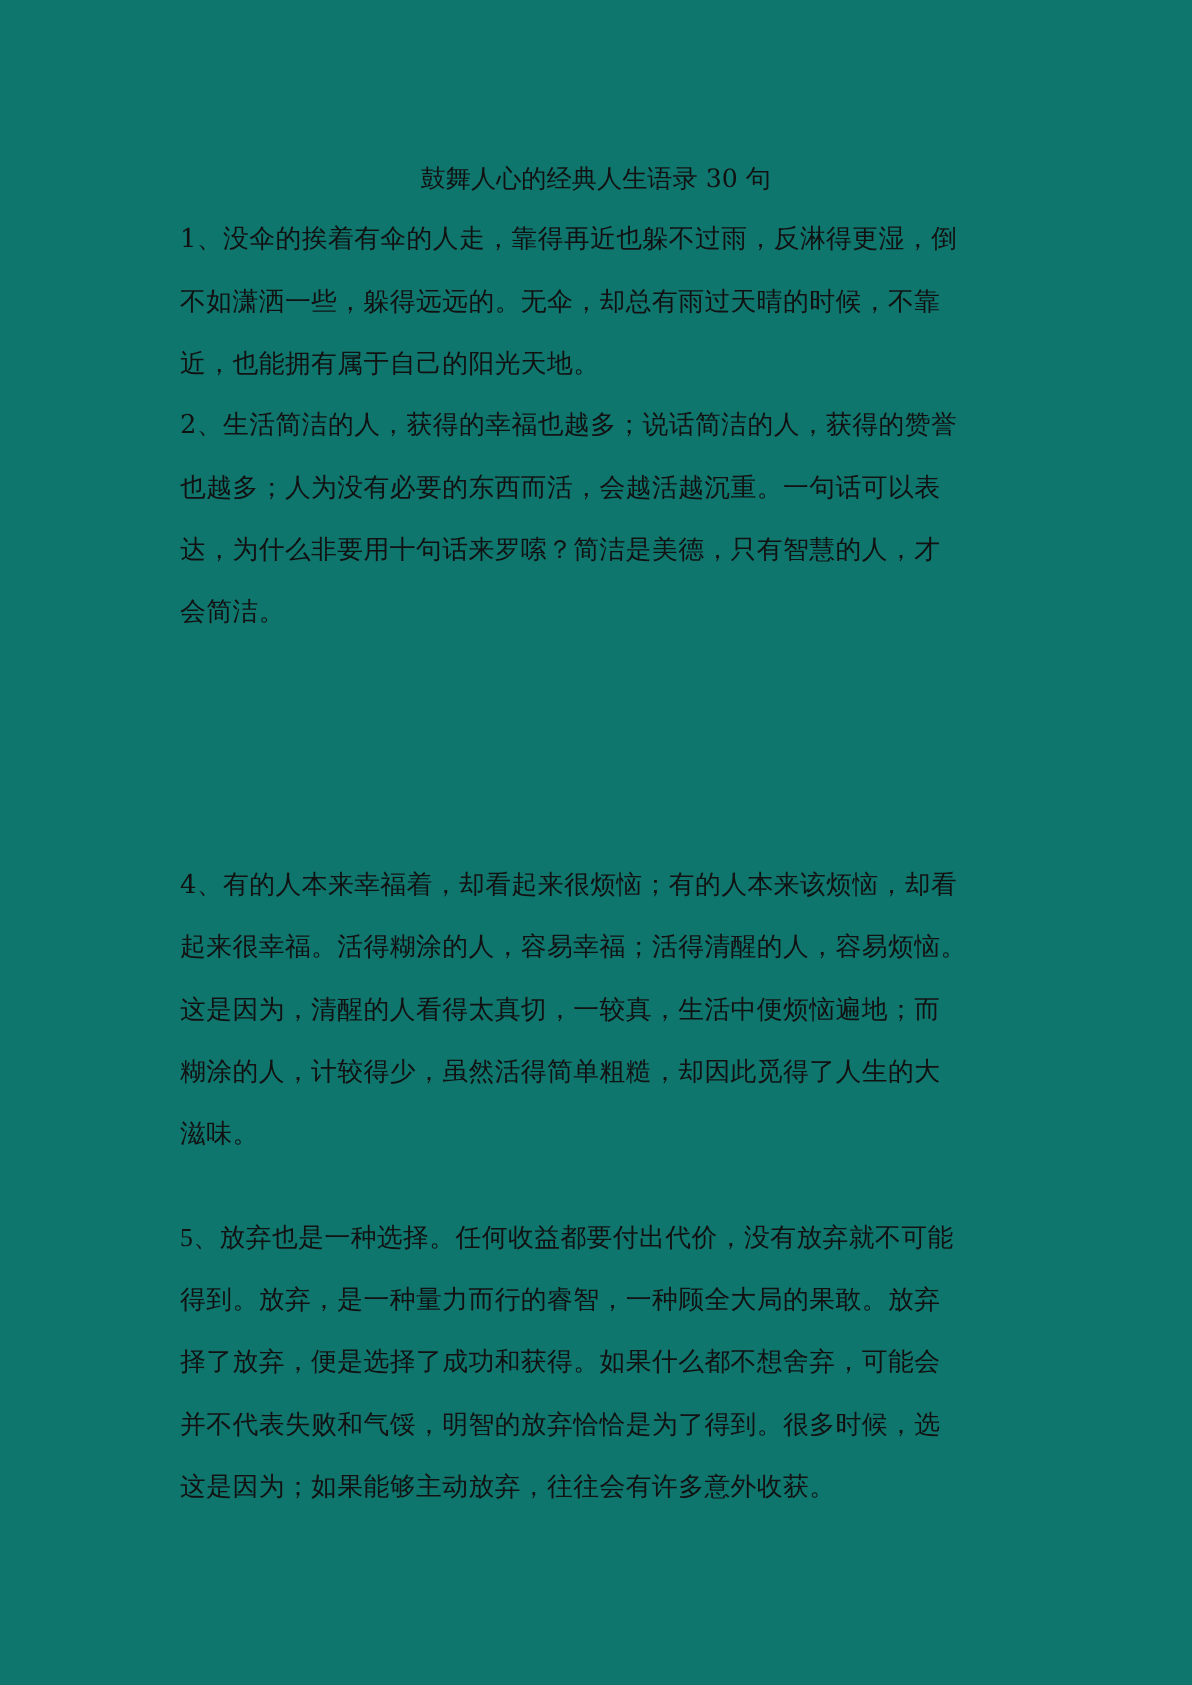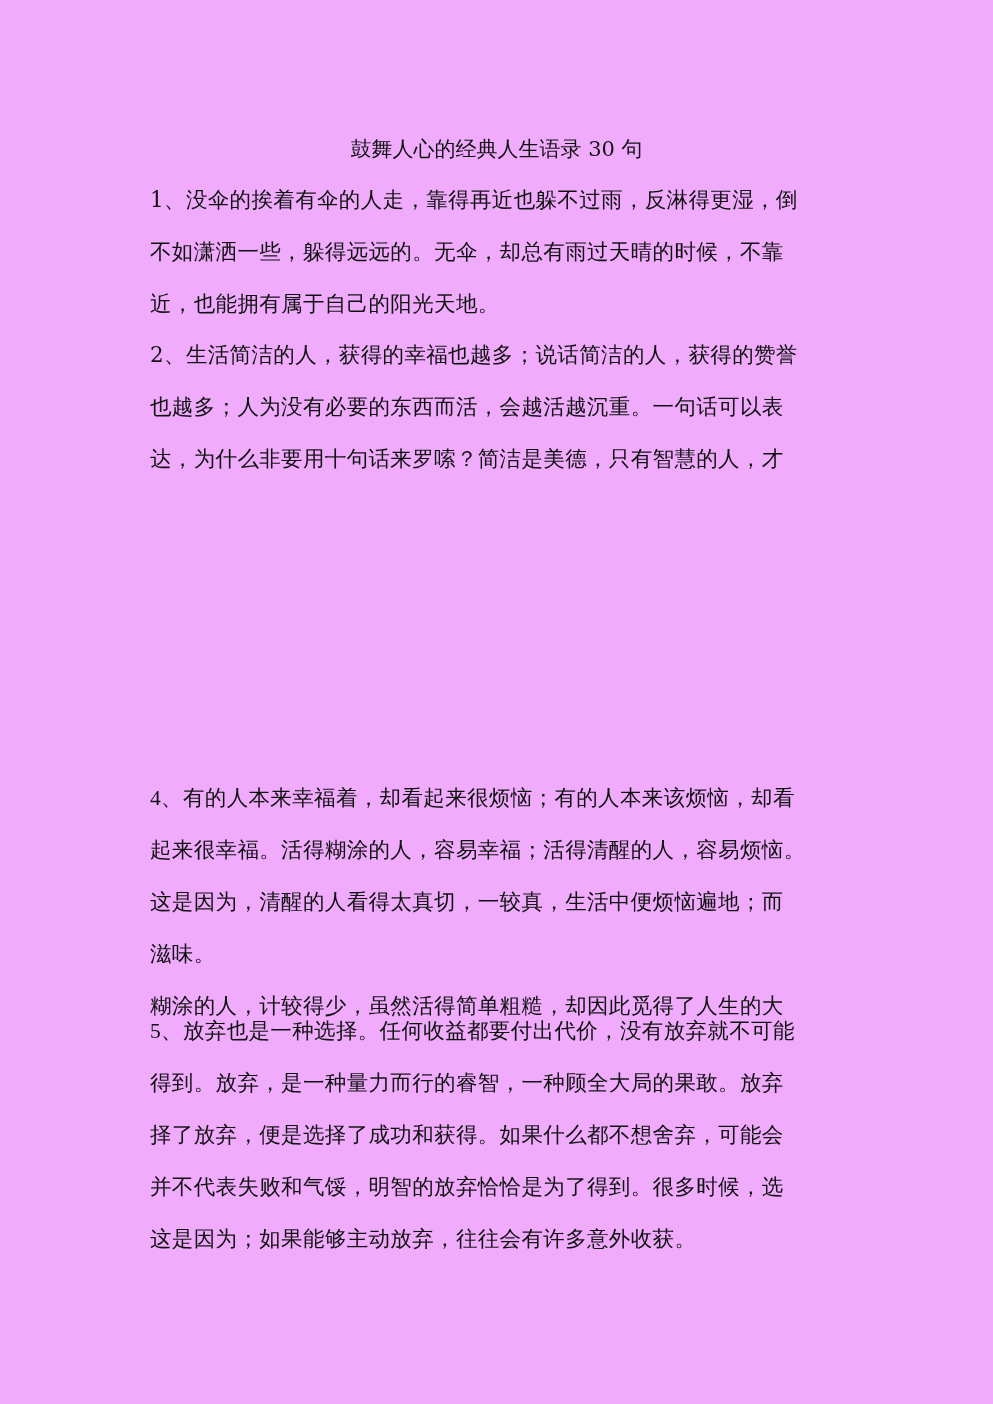--- a/index.html
+++ b/index.html
@@ -14,21 +14,21 @@
       overflow: hidden;
       font-family: "DejaVu Serif", "Liberation Serif", serif;
       color: #111111;
     }
     .page {
       position: absolute;
       left: 0;
       top: 0;
       width: 993px;
       height: 1404px;
-      background: #f0abfc;
+      background: #0f766e;
     }
     .title {
       position: absolute;
       left: 0;
       width: 993px;
       top: 134px;
       text-align: center;
       font-size: 21px;
       line-height: 30px;
       letter-spacing: 0px;
@@ -59,29 +59,30 @@
   <div class="para" style="top:174px;">
     <span class="line">1、没伞的挨着有伞的人走，靠得再近也躲不过雨，反淋得更湿，倒</span>
     <span class="line">不如潇洒一些，躲得远远的。无伞，却总有雨过天晴的时候，不靠</span>
     <span class="line">近，也能拥有属于自己的阳光天地。</span>
   </div>
 
   <div class="para" style="top:329px;">
     <span class="line">2、生活简洁的人，获得的幸福也越多；说话简洁的人，获得的赞誉</span>
     <span class="line">也越多；人为没有必要的东西而活，会越活越沉重。一句话可以表</span>
     <span class="line">达，为什么非要用十句话来罗嗦？简洁是美德，只有智慧的人，才</span>
+    <span class="line">会简洁。</span>
   </div>
 
 
-  <div class="para" style="top:772px;font-family:Liberation Serif, serif;">
+  <div class="para" style="top:712px;">
     <span class="line">4、有的人本来幸福着，却看起来很烦恼；有的人本来该烦恼，却看</span>
     <span class="line">起来很幸福。活得糊涂的人，容易幸福；活得清醒的人，容易烦恼。</span>
     <span class="line">这是因为，清醒的人看得太真切，一较真，生活中便烦恼遍地；而</span>
+    <span class="line">糊涂的人，计较得少，虽然活得简单粗糙，却因此觅得了人生的大</span>
     <span class="line">滋味。</span>
-    <span class="line">糊涂的人，计较得少，虽然活得简单粗糙，却因此觅得了人生的大</span>
   </div>
 
   <div class="para" style="top:1005px;font-family:Liberation Serif, serif;">
     <span class="line">5、放弃也是一种选择。任何收益都要付出代价，没有放弃就不可能</span>
     <span class="line">得到。放弃，是一种量力而行的睿智，一种顾全大局的果敢。放弃</span>
     <span class="line">择了放弃，便是选择了成功和获得。如果什么都不想舍弃，可能会</span>
     <span class="line">并不代表失败和气馁，明智的放弃恰恰是为了得到。很多时候，选</span>
     <span class="line">这是因为；如果能够主动放弃，往往会有许多意外收获。</span>
   </div>
 

